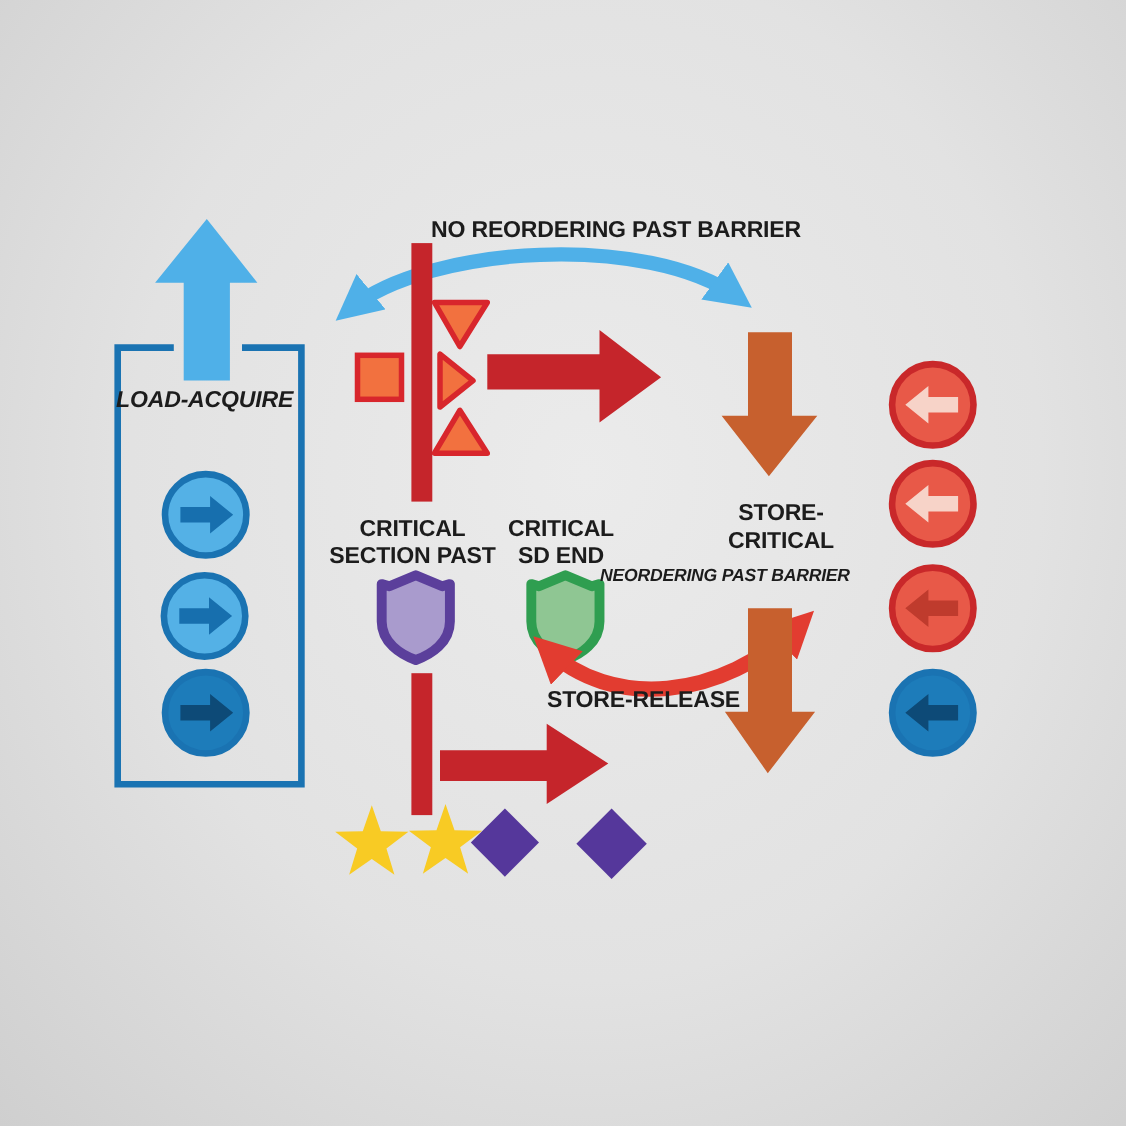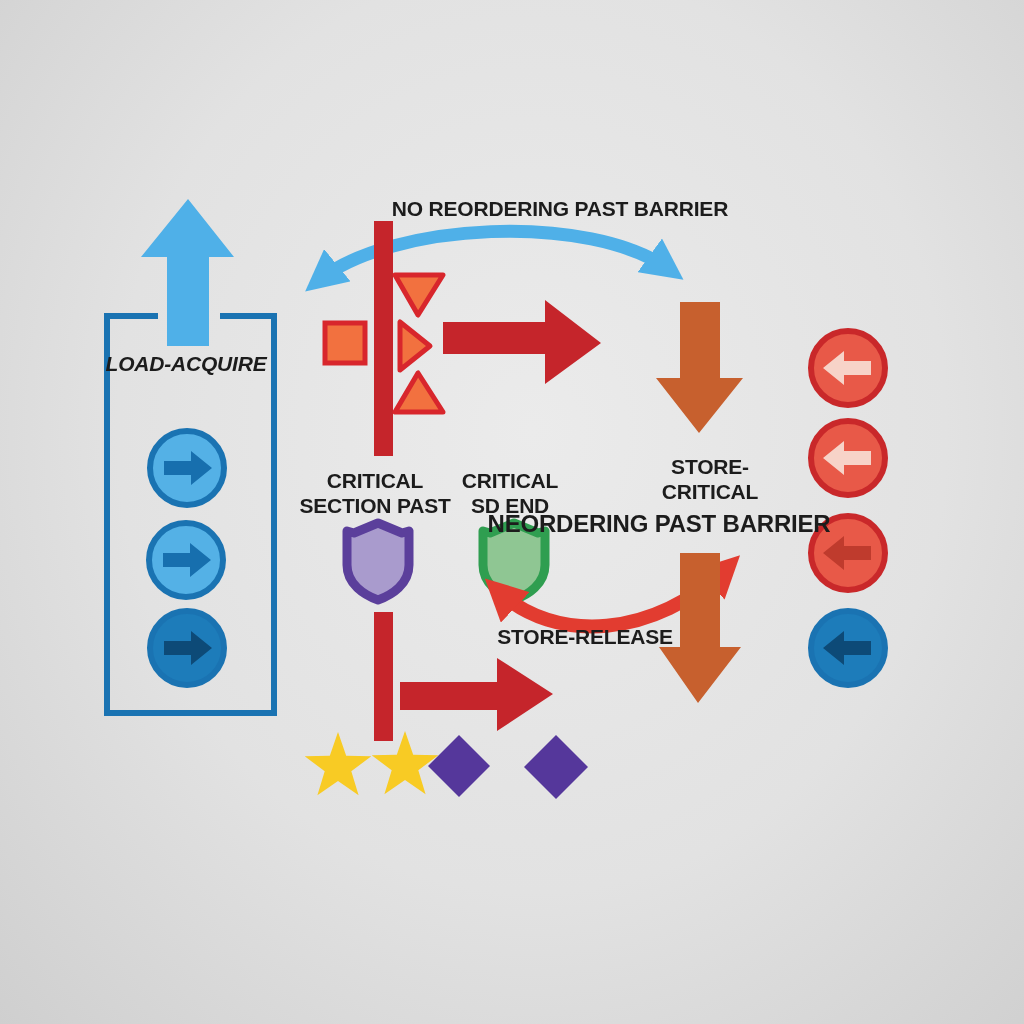--- a/index.html
+++ b/index.html
@@ -16,21 +16,21 @@
     transform:translateX(-50%);
     text-align:center;
     color:var(--text);
     font-weight:700;
     font-size:21px;
     line-height:25px;
     letter-spacing:-0.2px;
     white-space:nowrap;
   }
   .lbl span{display:block;}
-  .lbl-small{font-size:24px;}
+  .lbl-small{font-size:16px;font-style:italic;}
   
   .f-lightblue{fill:var(--light_blue)}      .s-lightblue{stroke:var(--light_blue)}
   .f-red{fill:var(--red)}
   .f-brightred{fill:var(--bright_red)}      .s-brightred{stroke:var(--bright_red)}
   .f-orange{fill:var(--orange_fill)}        .s-orangeborder{stroke:var(--orange_border)}
   .f-burnt{fill:var(--burnt_orange)}
   .s-blueoutline{stroke:var(--blue_outline)}
   .f-circleblue{fill:var(--circle_blue_fill)}
   .f-circledarkblue{fill:var(--circle_blue_dark_fill)}
   .f-arrowblue{fill:var(--circle_arrow_blue)}

